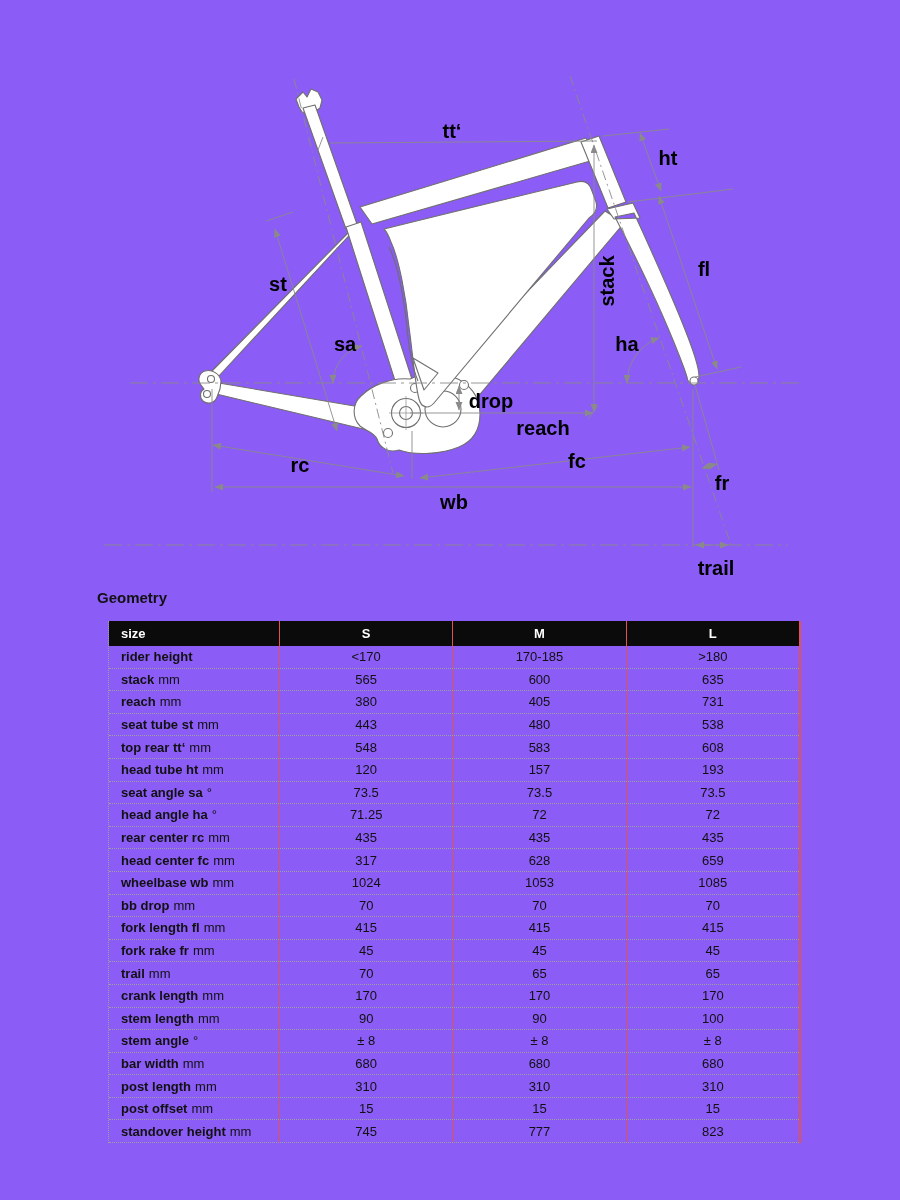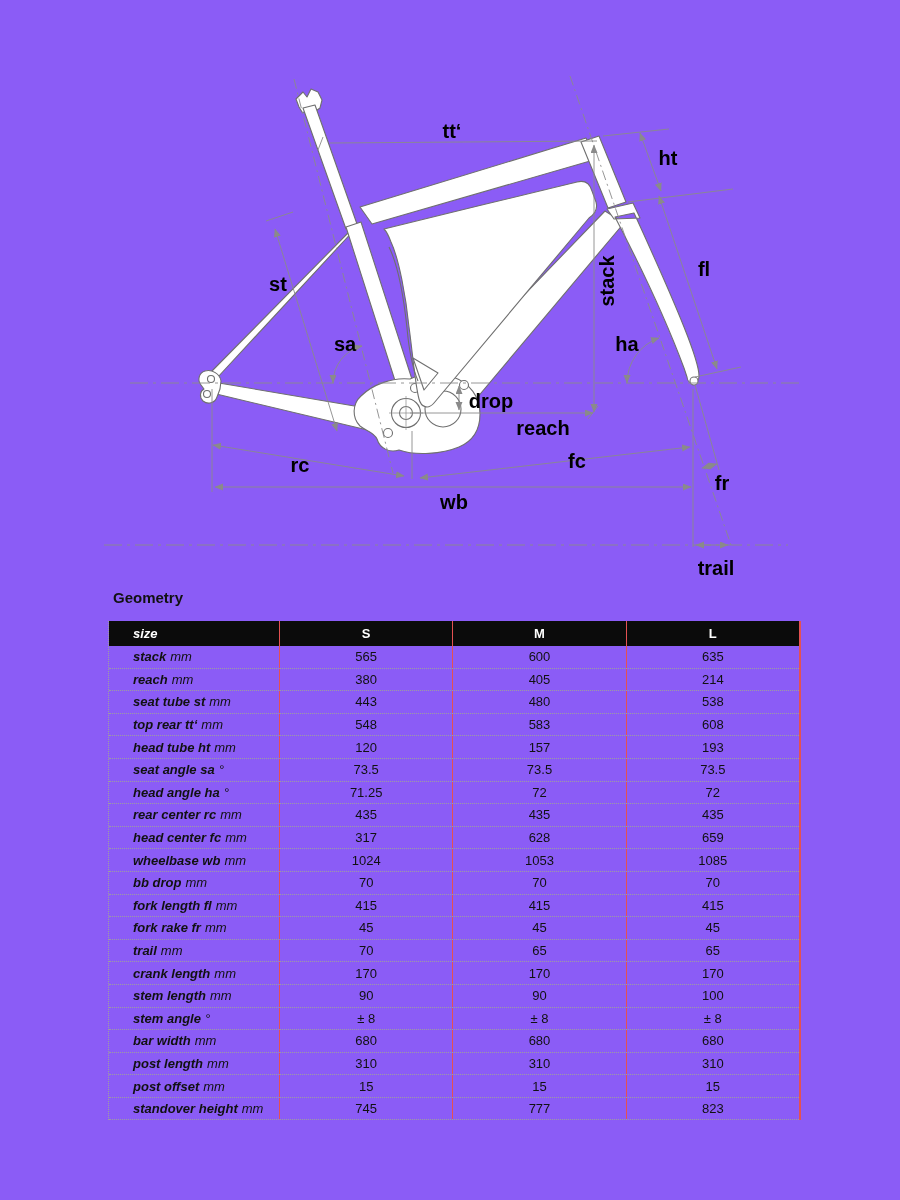--- a/index.html
+++ b/index.html
@@ -1,26 +1,26 @@
 <!DOCTYPE html>
 <html><head>
 <meta charset="utf-8">
 <style>
   html,body{margin:0;padding:0;background:#ffffff;}
   .page{position:relative;width:900px;height:1200px;background:#8b5cf6;overflow:hidden;
         font-family:"Liberation Sans",sans-serif;color:#111;}
   .diagram-svg{position:absolute;left:0;top:0;}
-  .geo-title{position:absolute;left:113px;top:589px;font-size:15px;font-weight:bold;color:#111;text-align:center;}
+  .geo-title{position:absolute;left:97px;top:589px;font-size:15px;font-weight:bold;color:#111;text-align:center;}
   .geo-table{position:absolute;left:108px;top:621px;width:690px;
              border-right:2px solid #e45152;border-left:1px dotted #9e9e9e;font-size:13px;}
   .t-row{display:grid;grid-template-columns:170px 1fr 1fr 1fr;height:21.6px;
          border-bottom:1px dotted #9e9e9e;align-items:stretch;}
   .t-head{height:25px;background:#0b0b0b;color:#fff;border-bottom:none;}
   .cell{display:flex;align-items:center;}
-  .cell-label{padding-left:24px;font-weight:bold;font-style:italic;}
+  .cell-label{padding-left:12px;font-weight:bold;}
   .cell-label .sfx{font-weight:normal;margin-left:4px;}
   .cell-val{justify-content:center;border-left:1px solid #e45152;}
   .t-head .cell-label{font-weight:bold;}
   .t-head .cell-val{font-weight:bold;}
   svg text{font-family:"Liberation Sans",sans-serif;font-weight:bold;font-size:20px;fill:#000;}
 </style>
 </head>
 <body>
 
 <div class="page">
@@ -143,39 +143,48 @@
   <div class="geo-title">Geometry</div>
 
   <div class="geo-table">
     <div class="t-row t-head">
       <div class="cell cell-label">size</div>
       <div class="cell cell-val">S</div>
       <div class="cell cell-val">M</div>
       <div class="cell cell-val">L</div>
     </div>
     <div>
+    <div class="t-row">
+      <div class="cell cell-label">
+        <span>rider height</span>
+            <span class="sfx"></span>
+      </div>
+      <div class="cell cell-val">&lt;170</div>
+      <div class="cell cell-val">170-185</div>
+      <div class="cell cell-val">&gt;180</div>
+    </div>
 
     <div class="t-row">
       <div class="cell cell-label">
         <span>stack</span>
             <span class="sfx">mm</span>
       </div>
       <div class="cell cell-val">565</div>
       <div class="cell cell-val">600</div>
       <div class="cell cell-val">635</div>
     </div>
 
     <div class="t-row">
       <div class="cell cell-label">
         <span>reach</span>
             <span class="sfx">mm</span>
       </div>
       <div class="cell cell-val">380</div>
       <div class="cell cell-val">405</div>
-      <div class="cell cell-val">214</div>
+      <div class="cell cell-val">731</div>
     </div>
 
     <div class="t-row">
       <div class="cell cell-label">
         <span>seat tube st</span>
             <span class="sfx">mm</span>
       </div>
       <div class="cell cell-val">443</div>
       <div class="cell cell-val">480</div>
       <div class="cell cell-val">538</div>

